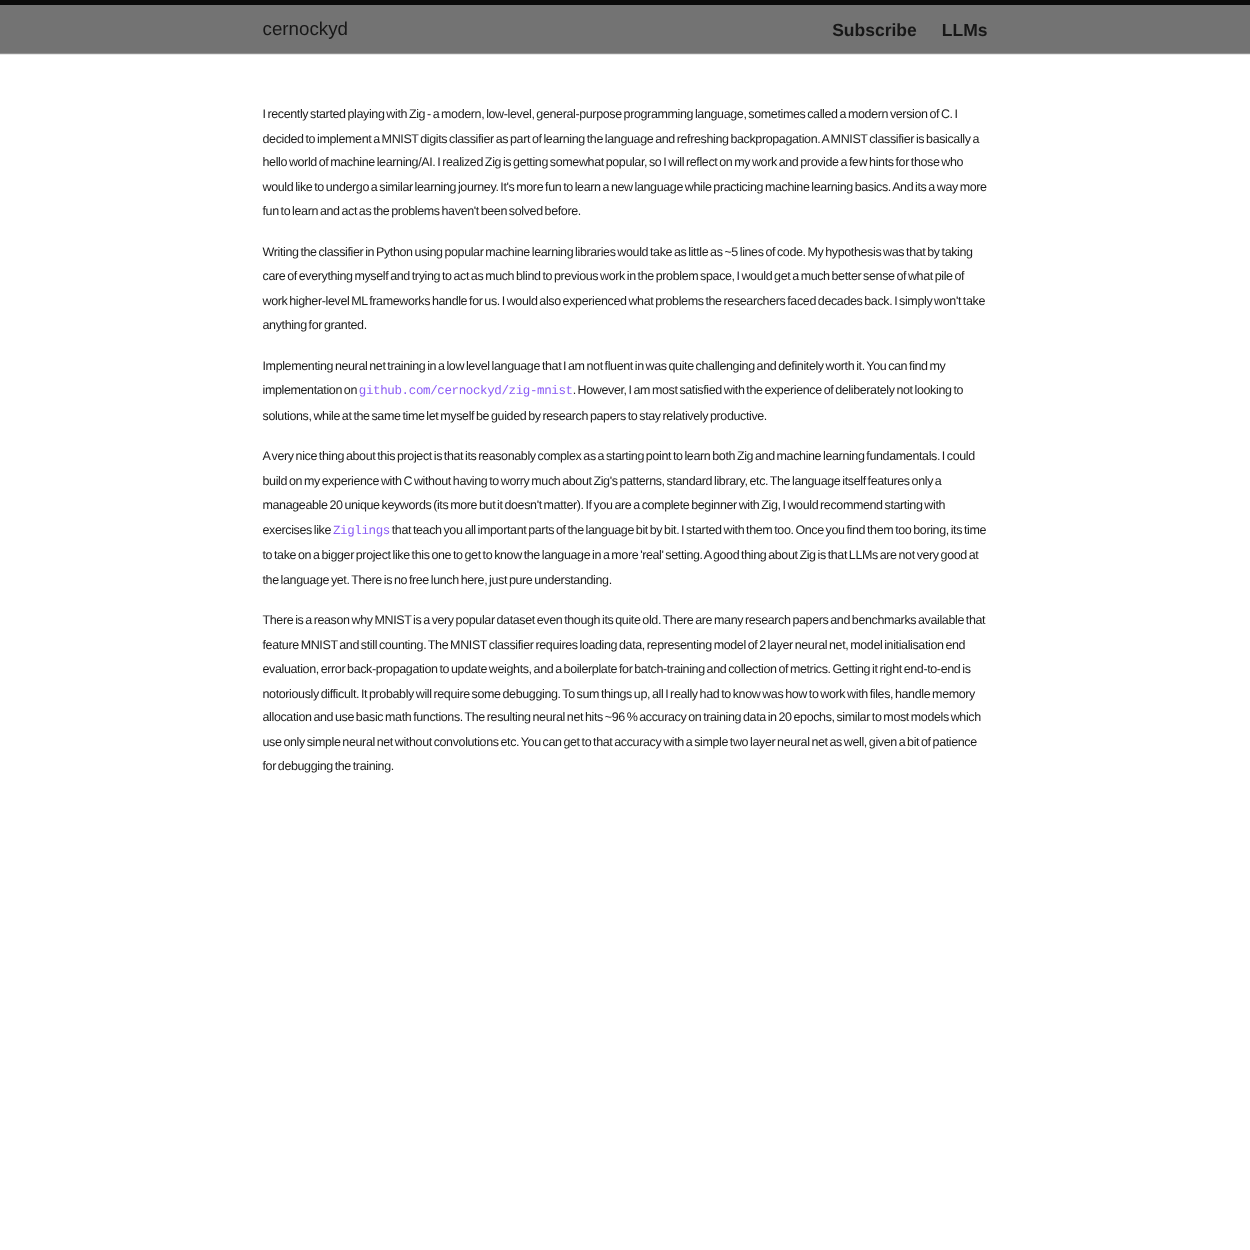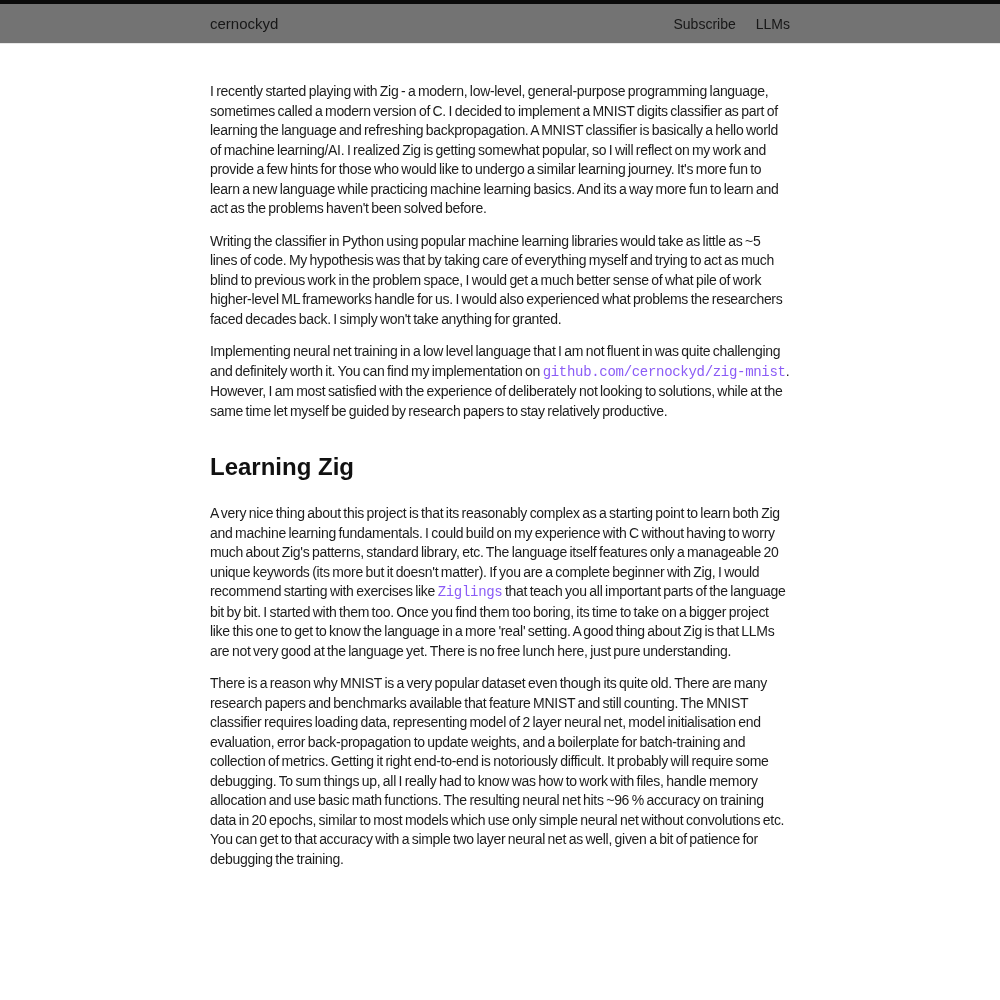--- a/index.html
+++ b/index.html
@@ -34,20 +34,21 @@
   .logo {
     font-size: 15px;
     font-weight: 500;
     color: #171717;
     text-decoration: none;
     cursor: pointer;
   }
   nav {
     display: flex;
     gap: 20px;
+    font-weight: bold;
   }
   nav a {
     font-size: 14px;
     color: #171717;
     text-decoration: none;
     cursor: pointer;
   }
   main {
     padding-top: 38px;
   }
@@ -61,21 +62,21 @@
   }
   h2 {
     font-size: 24px;
     line-height: 31px;
     font-weight: 600;
     color: #111111;
     margin-top: 30px;
     margin-bottom: 22px;
   }
   p {
-    font-size: 14px;
+    font-size: 10px;
     line-height: 19.5px;
     letter-spacing: -0.3px;
     word-spacing: -1px;
     color: #1c1c1c;
     margin-bottom: 13px;
   }
   .inline-link {
     color: #8b5cf6;
     text-decoration: none;
     cursor: pointer;
@@ -95,17 +96,16 @@
       <a href="#">LLMs</a>
     </nav>
   </div>
 </header>
 
 <main class="container">
   <div id="article-body">
       <p>I recently started playing with Zig - a modern, low-level, general-purpose programming language, sometimes called a modern version of C. I decided to implement a MNIST digits classifier as part of learning the language and refreshing backpropagation. A MNIST classifier is basically a hello world of machine learning/AI. I realized Zig is getting somewhat popular, so I will reflect on my work and provide a few hints for those who would like to undergo a similar learning journey. It's more fun to learn a new language while practicing machine learning basics. And its a way more fun to learn and act as the problems haven't been solved before.</p>
       <p>Writing the classifier in Python using popular machine learning libraries would take as little as ~5 lines of code. My hypothesis was that by taking care of everything myself and trying to act as much blind to previous work in the problem space, I would get a much better sense of what pile of work higher-level ML frameworks handle for us. I would also experienced what problems the researchers faced decades back. I simply won't take anything for granted.</p>
       <p>Implementing neural net training in a low level language that I am not fluent in was quite challenging and definitely worth it. You can find my implementation on <a href="#" class="inline-link">github.com/cernockyd/zig-mnist</a>. However, I am most satisfied with the experience of deliberately not looking to solutions, while at the same time let myself be guided by research papers to stay relatively productive.</p>
-      <h2>Learning Zig</h2>
       <p>A very nice thing about this project is that its reasonably complex as a starting point to learn both Zig and machine learning fundamentals. I could build on my experience with C without having to worry much about Zig's patterns, standard library, etc. The language itself features only a manageable 20 unique keywords (its more but it doesn't matter). If you are a complete beginner with Zig, I would recommend starting with exercises like <a href="#" class="inline-link">Ziglings</a> that teach you all important parts of the language bit by bit. I started with them too. Once you find them too boring, its time to take on a bigger project like this one to get to know the language in a more 'real' setting. A good thing about Zig is that LLMs are not very good at the language yet. There is no free lunch here, just pure understanding.</p>
       <p>There is a reason why MNIST is a very popular dataset even though its quite old. There are many research papers and benchmarks available that feature MNIST and still counting. The MNIST classifier requires loading data, representing model of 2 layer neural net, model initialisation end evaluation, error back-propagation to update weights, and a boilerplate for batch-training and collection of metrics. Getting it right end-to-end is notoriously difficult. It probably will require some debugging. To sum things up, all I really had to know was how to work with files, handle memory allocation and use basic math functions. The resulting neural net hits ~96 % accuracy on training data in 20 epochs, similar to most models which use only simple neural net without convolutions etc. You can get to that accuracy with a simple two layer neural net as well, given a bit of patience for debugging the training.</p>
     </div>
 </main>
 
 </body></html>

